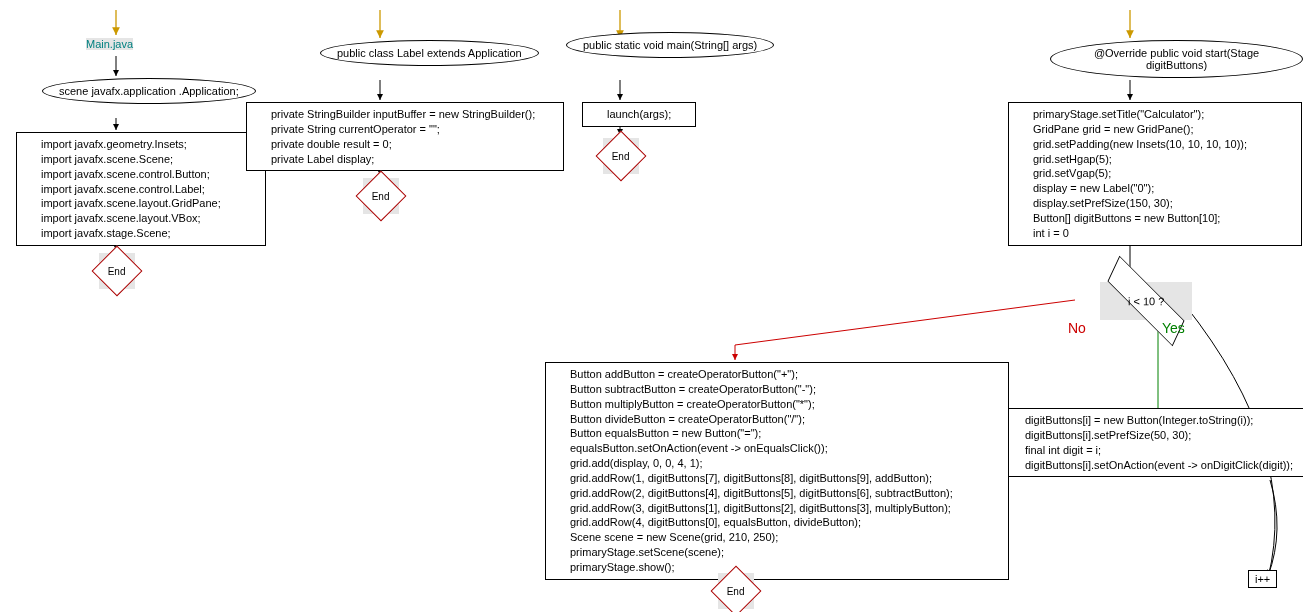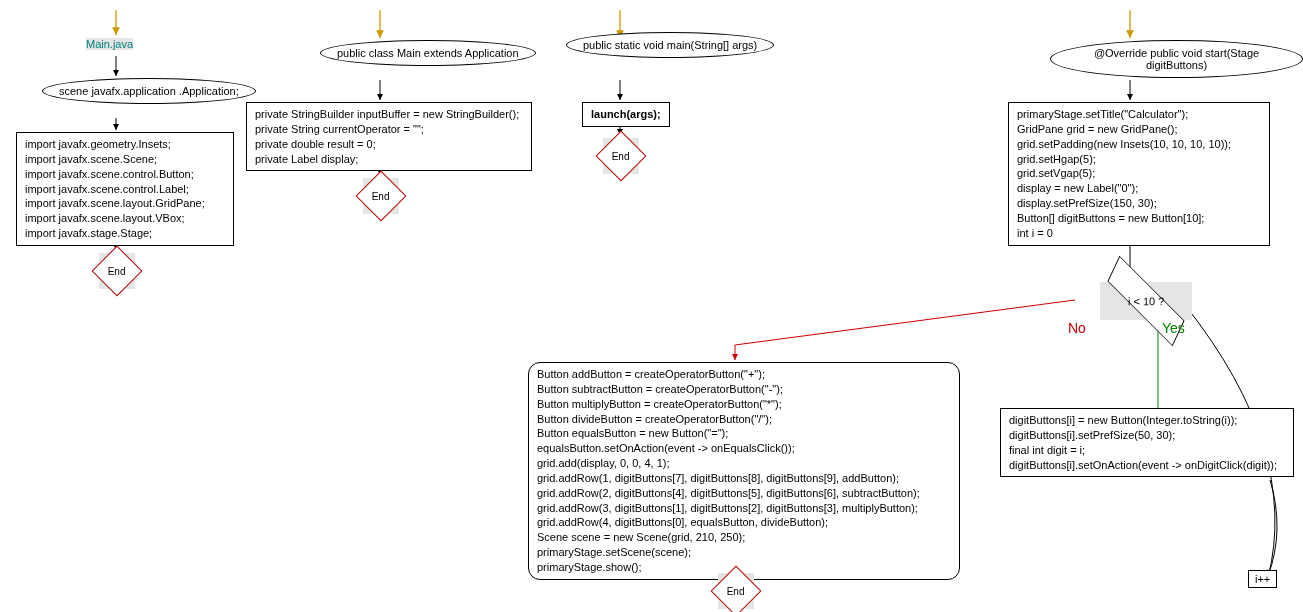--- a/index.html
+++ b/index.html
@@ -23,21 +23,21 @@
   }
   .ellipse {
     border: 1px solid #000;
     border-radius: 50%;
     padding: 6px 16px;
     text-align: center;
     background: #fff;
   }
   .rect {
     border: 1px solid #000;
-    padding: 4px 8px;
+    padding: 4px 24px;
     text-align: left;
     background: #fff;
     white-space: pre-line;
     line-height: 1.35;
   }
   .end-shape {
     width: 34px;
     height: 34px;
     border: 1px solid #a00;
     transform: rotate(45deg);
@@ -157,42 +157,42 @@
 
 <div class="node title-label" style="left:86px; top:38px;">Main.java</div>
 <div class="node ellipse" style="left:42px; top:78px;">scene javafx.application
 .Application;</div>
 <div class="node rect" style="left:16px; top:132px; width:200px;">import javafx.geometry.Insets;
 import javafx.scene.Scene;
 import javafx.scene.control.Button;
 import javafx.scene.control.Label;
 import javafx.scene.layout.GridPane;
 import javafx.scene.layout.VBox;
-import javafx.stage.Stage;</div>
+import javafx.stage.Scene;</div>
 <div class="node" style="left:99px; top:253px;">
     <div class="end-shape">
       <span>End</span>
     </div>
   </div>
 
-<div class="node ellipse" style="left:320px; top:40px;">public class Main
+<div class="node ellipse" style="left:320px; top:40px;">public class Label
 extends Application</div>
 <div class="node rect" style="left:246px; top:102px; width:268px;">private StringBuilder inputBuffer = new StringBuilder();
 private String currentOperator = "";
 private double result = 0;
 private Label display;</div>
 <div class="node" style="left:363px; top:178px;">
     <div class="end-shape">
       <span>End</span>
     </div>
   </div>
 
 <div class="node ellipse" style="left:566px; top:32px;">public static void
 main(String[] args)</div>
-<div class="node rect" style="left:582px; top:102px;font-weight:bold;">launch(args);</div>
+<div class="node rect" style="left:582px; top:102px;">launch(args);</div>
 <div class="node" style="left:603px; top:138px;">
     <div class="end-shape">
       <span>End</span>
     </div>
   </div>
 
 <div class="node ellipse" style="left:1050px; top:40px;">@Override public void
 start(Stage digitButtons)</div>
 <div class="node rect" style="left:1008px; top:102px; width:244px;">primaryStage.setTitle("Calculator");
 GridPane grid = new GridPane();
@@ -212,21 +212,21 @@
 <div class="branch-label no-label" style="left:1068px; top:320px;">No</div>
 <div class="branch-label yes-label" style="left:1162px; top:320px;">Yes</div>
 
 <div class="node rect" style="left:1000px; top:408px; width:276px;">digitButtons[i] = new Button(Integer.toString(i));
 digitButtons[i].setPrefSize(50, 30);
 final int digit = i;
 digitButtons[i].setOnAction(event -&gt; onDigitClick(digit));</div>
 
 <div class="node small-rect" style="left:1248px; top:570px;">i++</div>
 
-<div class="node rect" style="left:528px; top:362px; width:414px;border-radius:12px;">Button addButton = createOperatorButton("+");
+<div class="node rect" style="left:545px; top:362px; width:414px;">Button addButton = createOperatorButton("+");
 Button subtractButton = createOperatorButton("-");
 Button multiplyButton = createOperatorButton("*");
 Button divideButton = createOperatorButton("/");
 Button equalsButton = new Button("=");
 equalsButton.setOnAction(event -&gt; onEqualsClick());
 grid.add(display, 0, 0, 4, 1);
 grid.addRow(1, digitButtons[7], digitButtons[8], digitButtons[9], addButton);
 grid.addRow(2, digitButtons[4], digitButtons[5], digitButtons[6], subtractButton);
 grid.addRow(3, digitButtons[1], digitButtons[2], digitButtons[3], multiplyButton);
 grid.addRow(4, digitButtons[0], equalsButton, divideButton);

